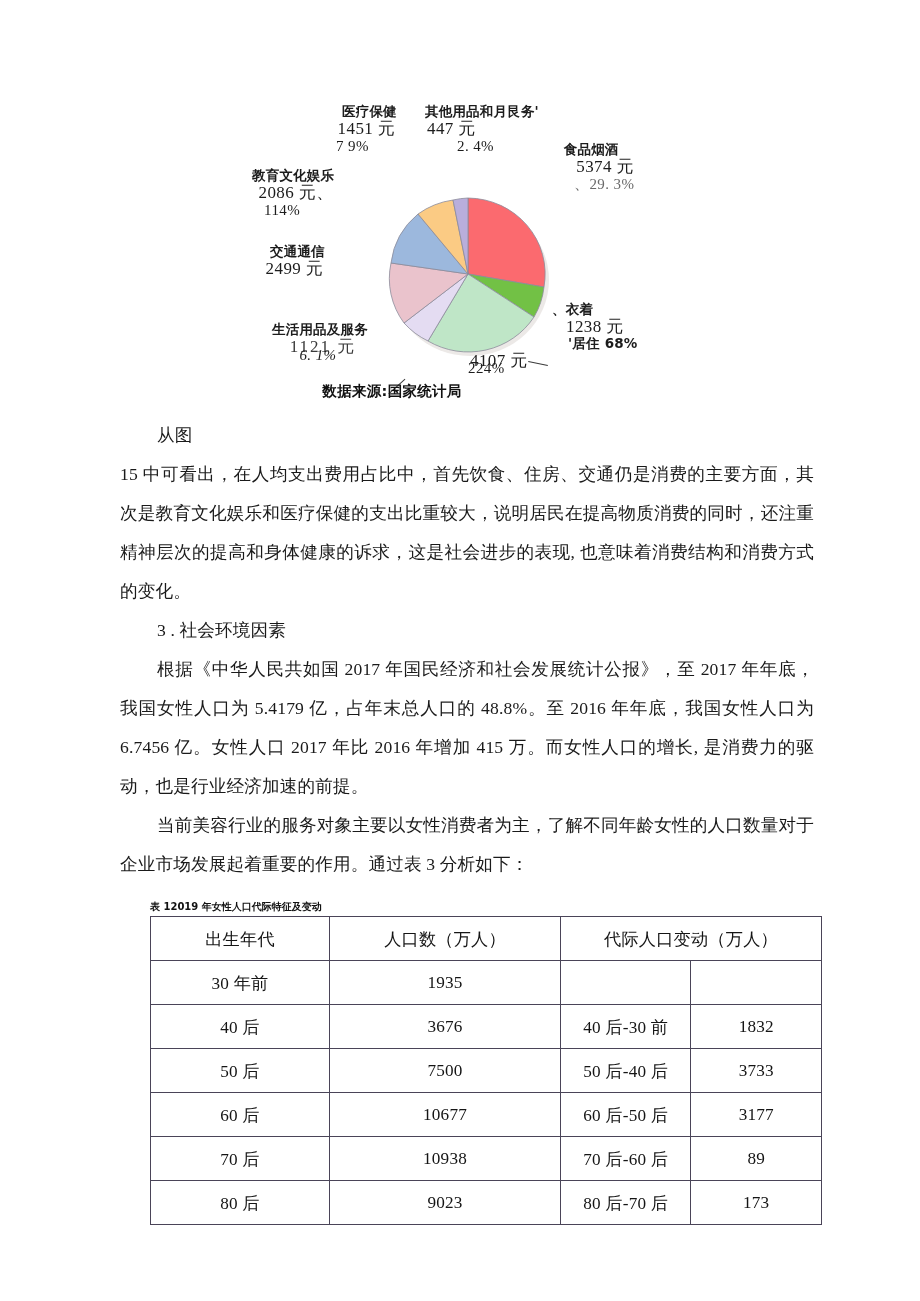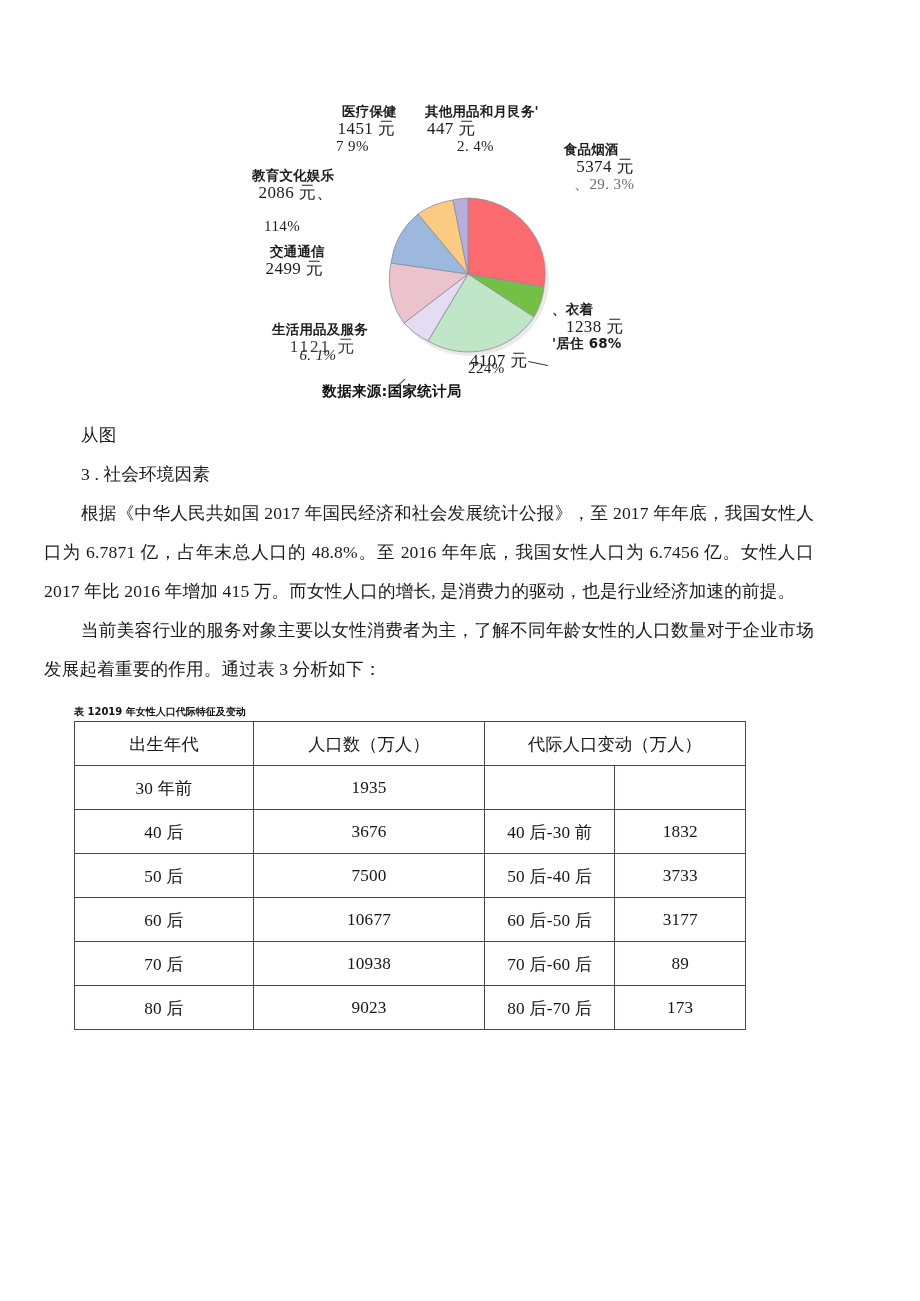--- a/index.html
+++ b/index.html
@@ -43,50 +43,50 @@
   #lbl-other{left:425px;top:18px;text-align:left;}
   #lbl-other .r2{margin-left:2px;}
   #lbl-other .r3{margin-left:32px;}
 
   #lbl-food{left:548px;top:56px;text-align:center;}
   #lbl-food .r2{margin-left:28px;}
   #lbl-food .r3{margin-left:26px;color:#6a6a6a;}
 
   #lbl-edu{left:252px;top:82px;text-align:center;}
   #lbl-edu .r2{margin-left:6px;}
-  #lbl-edu .r3{margin-left:-22px;margin-top:16px;}
+  #lbl-edu .r3{margin-left:-22px;}
 
   #lbl-transport{left:270px;top:158px;text-align:center;}
   #lbl-transport .r2{margin-left:-6px;}
 
   #lbl-living{left:272px;top:236px;text-align:center;}
   #lbl-living .r2{margin-left:6px;letter-spacing:2px;color:#3a3a3a;}
   #lbl-living .r3{margin-top:-9px;margin-left:-4px;font-style:italic;}
 
   #lbl-clothing{left:552px;top:216px;text-align:left;}
   #lbl-clothing .r2{margin-left:14px;}
-  #lbl-clothing .r3{margin-left:0;}
+  #lbl-clothing .r3{margin-left:16px;}
 
   #lbl-house{left:470px;top:265px;text-align:left;}
   #lbl-house .r2{margin-top:-10px;margin-left:-2px;}
 
   .leader{position:absolute;background:#3a3a3a;}
   #leader-living{left:386px;top:300px;width:22px;height:1.4px;transform:rotate(-42deg);}
   #leader-house{left:528px;top:277px;width:20px;height:1.4px;transform:rotate(12deg);}
 
   .src{
     position:absolute;left:0;right:0;top:296px;
     text-align:center;
     font-family:"DejaVu Sans","Liberation Sans",sans-serif;
     font-weight:700;font-size:14.5px;color:#111;
     letter-spacing:.3px;
   }
 
   
-  .body{padding:0 106px 0 44px;}
+  .body{padding:0 106px 0 120px;}
   p.para{
     margin:0;
     font-size:17.6px;
     line-height:39px;
     text-align:justify;
     letter-spacing:.15px;
   }
   p.indent{text-indent:2.1em;}
 
   
@@ -187,24 +187,25 @@
 
     <div class="leader" id="leader-living"></div>
     <div class="leader" id="leader-house"></div>
 
     <div class="src">数据来源:国家统计局</div>
   </div>
 
   <div class="body">
 
     <p class="para indent">从图</p>
+    <p class="para">15 中可看出，在人均支出费用占比中，首先饮食、住房、交通仍是消费的主要方面，其次是教育文化娱乐和医疗保健的支出比重较大，说明居民在提高物质消费的同时，还注重精神层次的提高和身体健康的诉求，这是社会进步的表现, 也意味着消费结构和消费方式的变化。</p>
 
     <p class="para indent">3 . 社会环境因素</p>
 
-    <p class="para indent">根据《中华人民共如国 2017 年国民经济和社会发展统计公报》，至 2017 年年底，我国女性人口为 6.7871 亿，占年末总人口的 48.8%。至 2016 年年底，我国女性人口为 6.7456 亿。女性人口 2017 年比 2016 年增加 415 万。而女性人口的增长, 是消费力的驱动，也是行业经济加速的前提。</p>
+    <p class="para indent">根据《中华人民共如国 2017 年国民经济和社会发展统计公报》，至 2017 年年底，我国女性人口为 5.4179 亿，占年末总人口的 48.8%。至 2016 年年底，我国女性人口为 6.7456 亿。女性人口 2017 年比 2016 年增加 415 万。而女性人口的增长, 是消费力的驱动，也是行业经济加速的前提。</p>
 
     <p class="para indent">当前美容行业的服务对象主要以女性消费者为主，了解不同年龄女性的人口数量对于企业市场发展起着重要的作用。通过表 3 分析如下：</p>
 
     <div class="tbl-caption">表 12019 年女性人口代际特征及变动</div>
 
     <table class="data">
       <tbody>
         <tr>
           <td class="c1">出生年代</td>
           <td class="c2">人口数（万人）</td>

